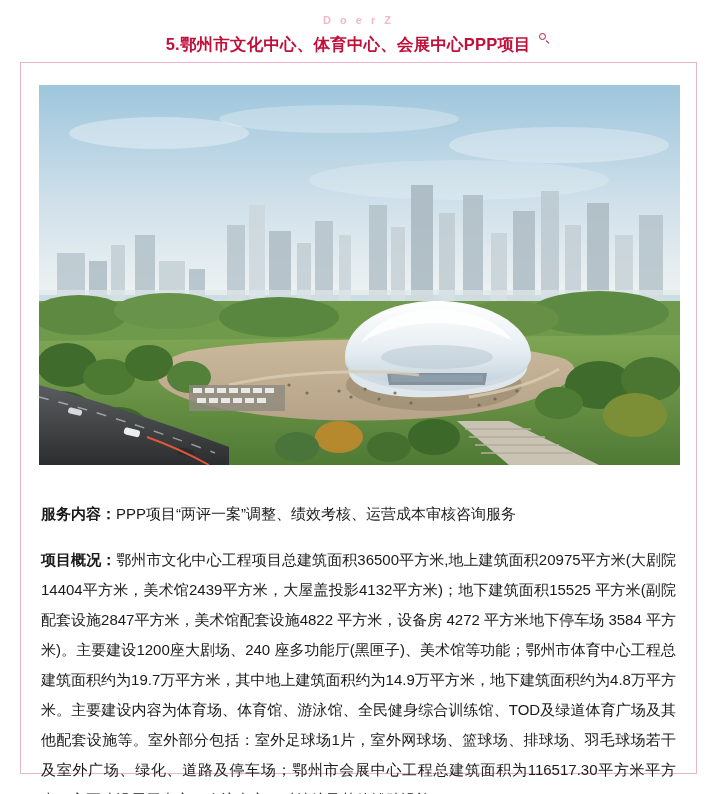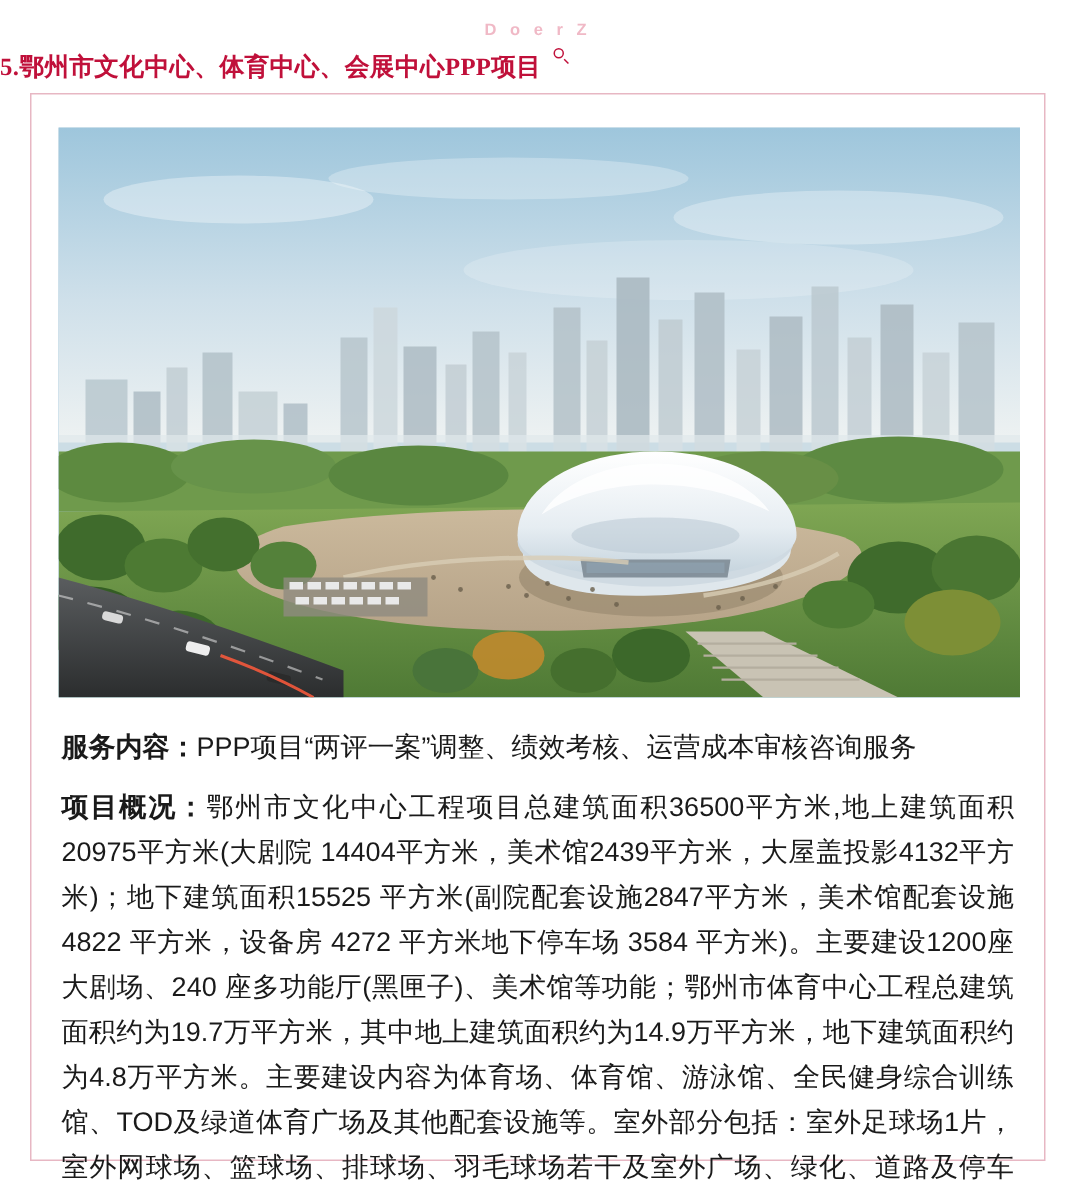--- a/index.html
+++ b/index.html
@@ -24,24 +24,23 @@
     text-align: center;
     font-size: 11px;
     letter-spacing: 3px;
     color: #f0b9c6;
     font-weight: bold;
     padding-top: 12px;
     height: 16px;
     line-height: 16px;
   }
   .title-row {
-    text-align: left;
+    text-align: center;
     padding: 6px 0 10px 0;
     position: relative;
-    font-family: Liberation Serif, serif;
   }
   .title-text {
     font-size: 16.5px;
     font-weight: bold;
     color: #c0103a;
     letter-spacing: 0.2px;
     display: inline-block;
     vertical-align: middle;
   }
   .title-search {
@@ -97,25 +96,25 @@
     position: relative;
     overflow: hidden;
     background: #9fc3d8;
   }
   .hero svg { display: block; }
   .content {
     padding: 18px 2px 0 2px;
     color: #222;
   }
   .para {
-    font-size: 18px;
+    font-size: 15px;
     line-height: 30px;
     color: #1a1a1a;
     text-align: justify;
-    margin: 0 0 8px 0;
+    margin: 16px 0 8px 0;
   }
   .para .lead {
     font-weight: bold;
   }
   .para.first {
     margin-bottom: 10px;
   }
 </style>
 </head>
 <body>

